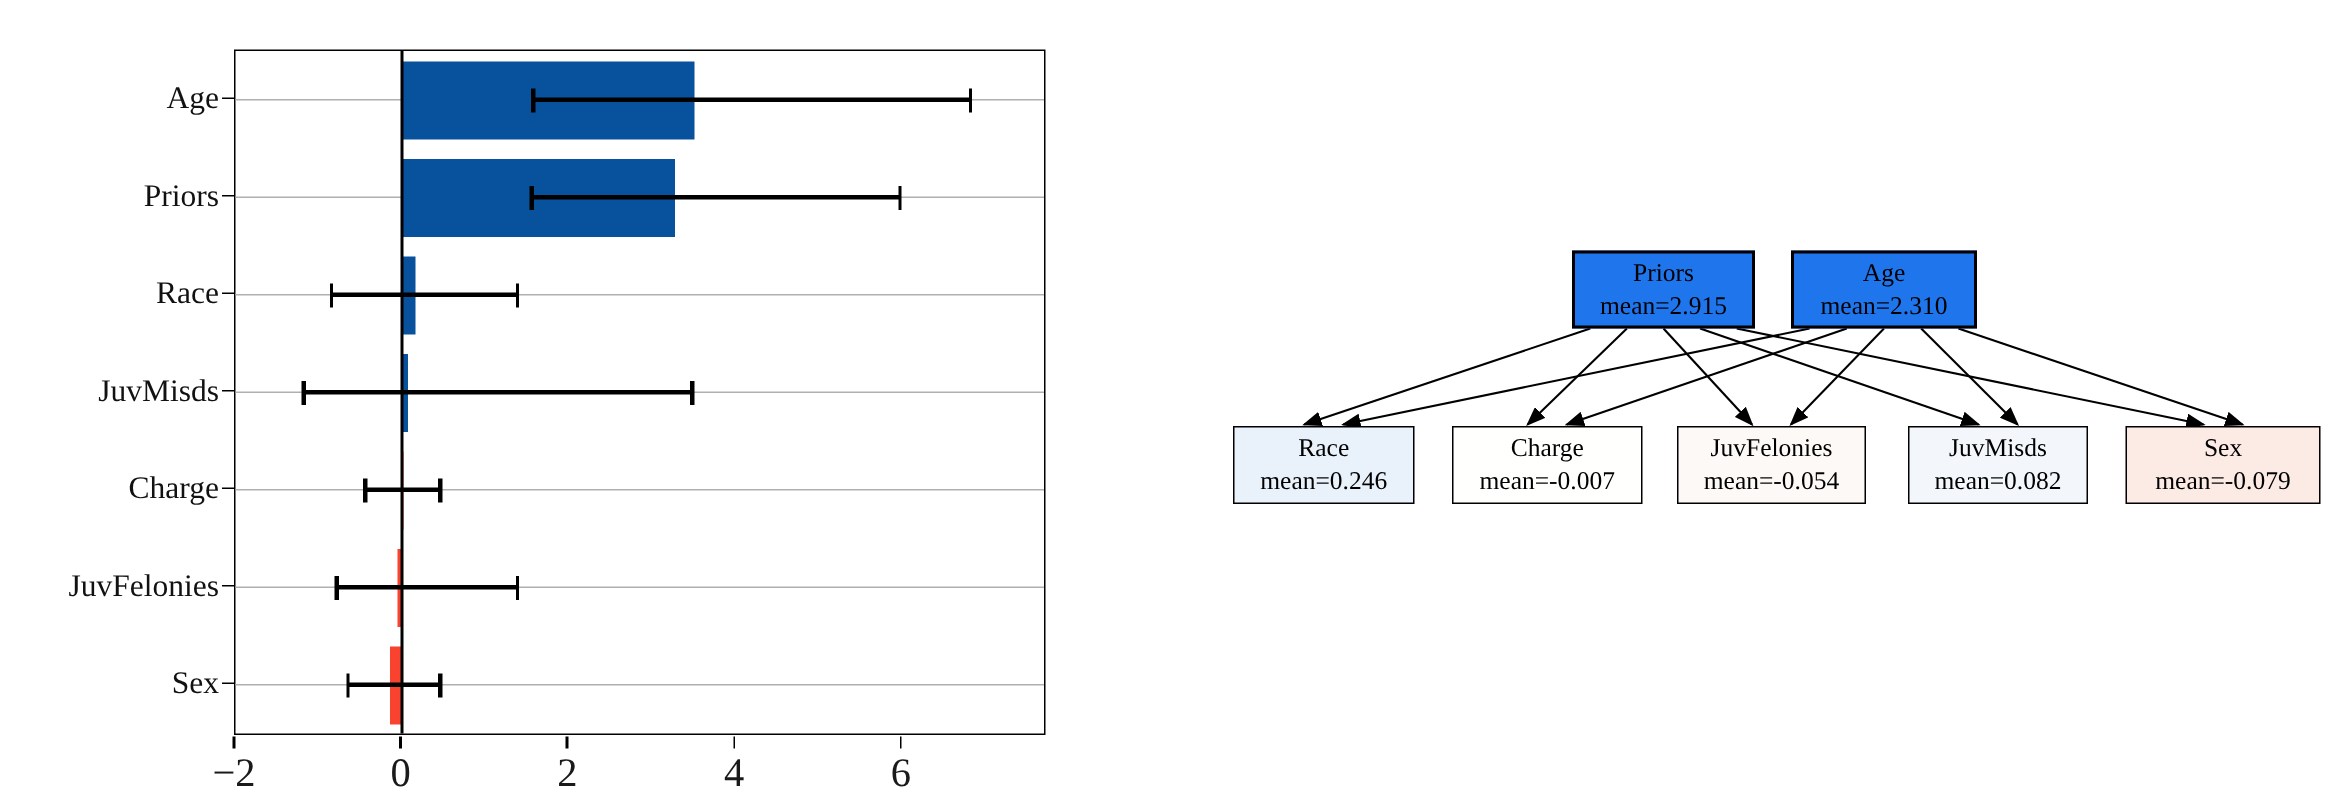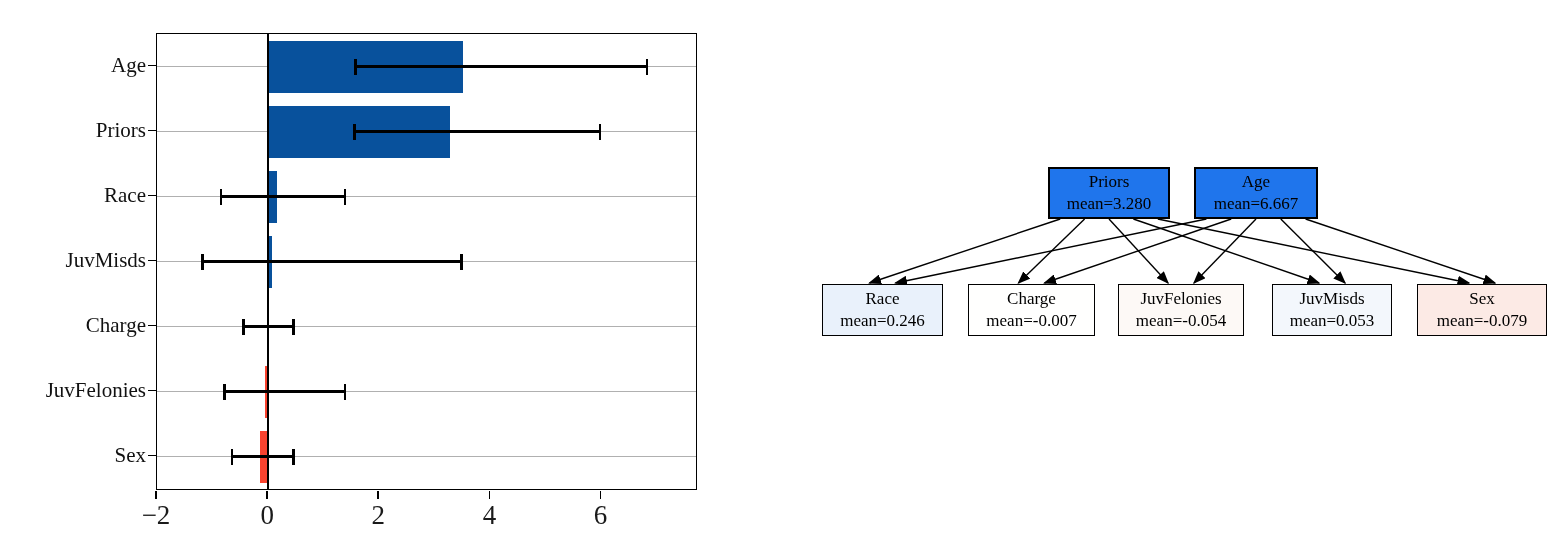--- a/index.html
+++ b/index.html
@@ -106,40 +106,40 @@
       <line x1="1157.8" y1="219" x2="1469" y2="283" stroke="#000000" stroke-width="1.4" marker-end="url(#arrow)"></line>
       <line x1="1206.4" y1="219" x2="895.5" y2="283" stroke="#000000" stroke-width="1.4" marker-end="url(#arrow)"></line>
       <line x1="1231.2" y1="219" x2="1044.5" y2="283" stroke="#000000" stroke-width="1.4" marker-end="url(#arrow)"></line>
       <line x1="1256" y1="219" x2="1194" y2="283" stroke="#000000" stroke-width="1.4" marker-end="url(#arrow)"></line>
       <line x1="1280.8" y1="219" x2="1345" y2="283" stroke="#000000" stroke-width="1.4" marker-end="url(#arrow)"></line>
       <line x1="1305.6" y1="219" x2="1495" y2="283" stroke="#000000" stroke-width="1.4" marker-end="url(#arrow)"></line>
     </svg>
   <div id="graph">
       <div class="graph-node top" style="left: 1048px; top: 167px; width: 122px; height: 52px; background: rgb(31, 117, 236);">
         <div>Priors</div>
-        <div>mean=3.280</div>
+        <div>mean=2.915</div>
       </div>
       <div class="graph-node top" style="left: 1194px; top: 167px; width: 124px; height: 52px; background: rgb(31, 117, 236);">
         <div>Age</div>
-        <div>mean=6.667</div>
+        <div>mean=2.310</div>
       </div>
       <div class="graph-node" style="left: 822px; top: 284px; width: 121px; height: 52px; background: rgb(233, 241, 251);">
         <div>Race</div>
         <div>mean=0.246</div>
       </div>
       <div class="graph-node" style="left: 968px; top: 284px; width: 127px; height: 52px; background: rgb(255, 255, 254);">
         <div>Charge</div>
         <div>mean=-0.007</div>
       </div>
       <div class="graph-node" style="left: 1118px; top: 284px; width: 126px; height: 52px; background: rgb(253, 249, 246);">
         <div>JuvFelonies</div>
         <div>mean=-0.054</div>
       </div>
       <div class="graph-node" style="left: 1272px; top: 284px; width: 120px; height: 52px; background: rgb(243, 247, 252);">
         <div>JuvMisds</div>
-        <div>mean=0.053</div>
+        <div>mean=0.082</div>
       </div>
       <div class="graph-node" style="left: 1417px; top: 284px; width: 130px; height: 52px; background: rgb(252, 234, 229);">
         <div>Sex</div>
         <div>mean=-0.079</div>
       </div>
     </div>
 </div>
 
 </body></html>

